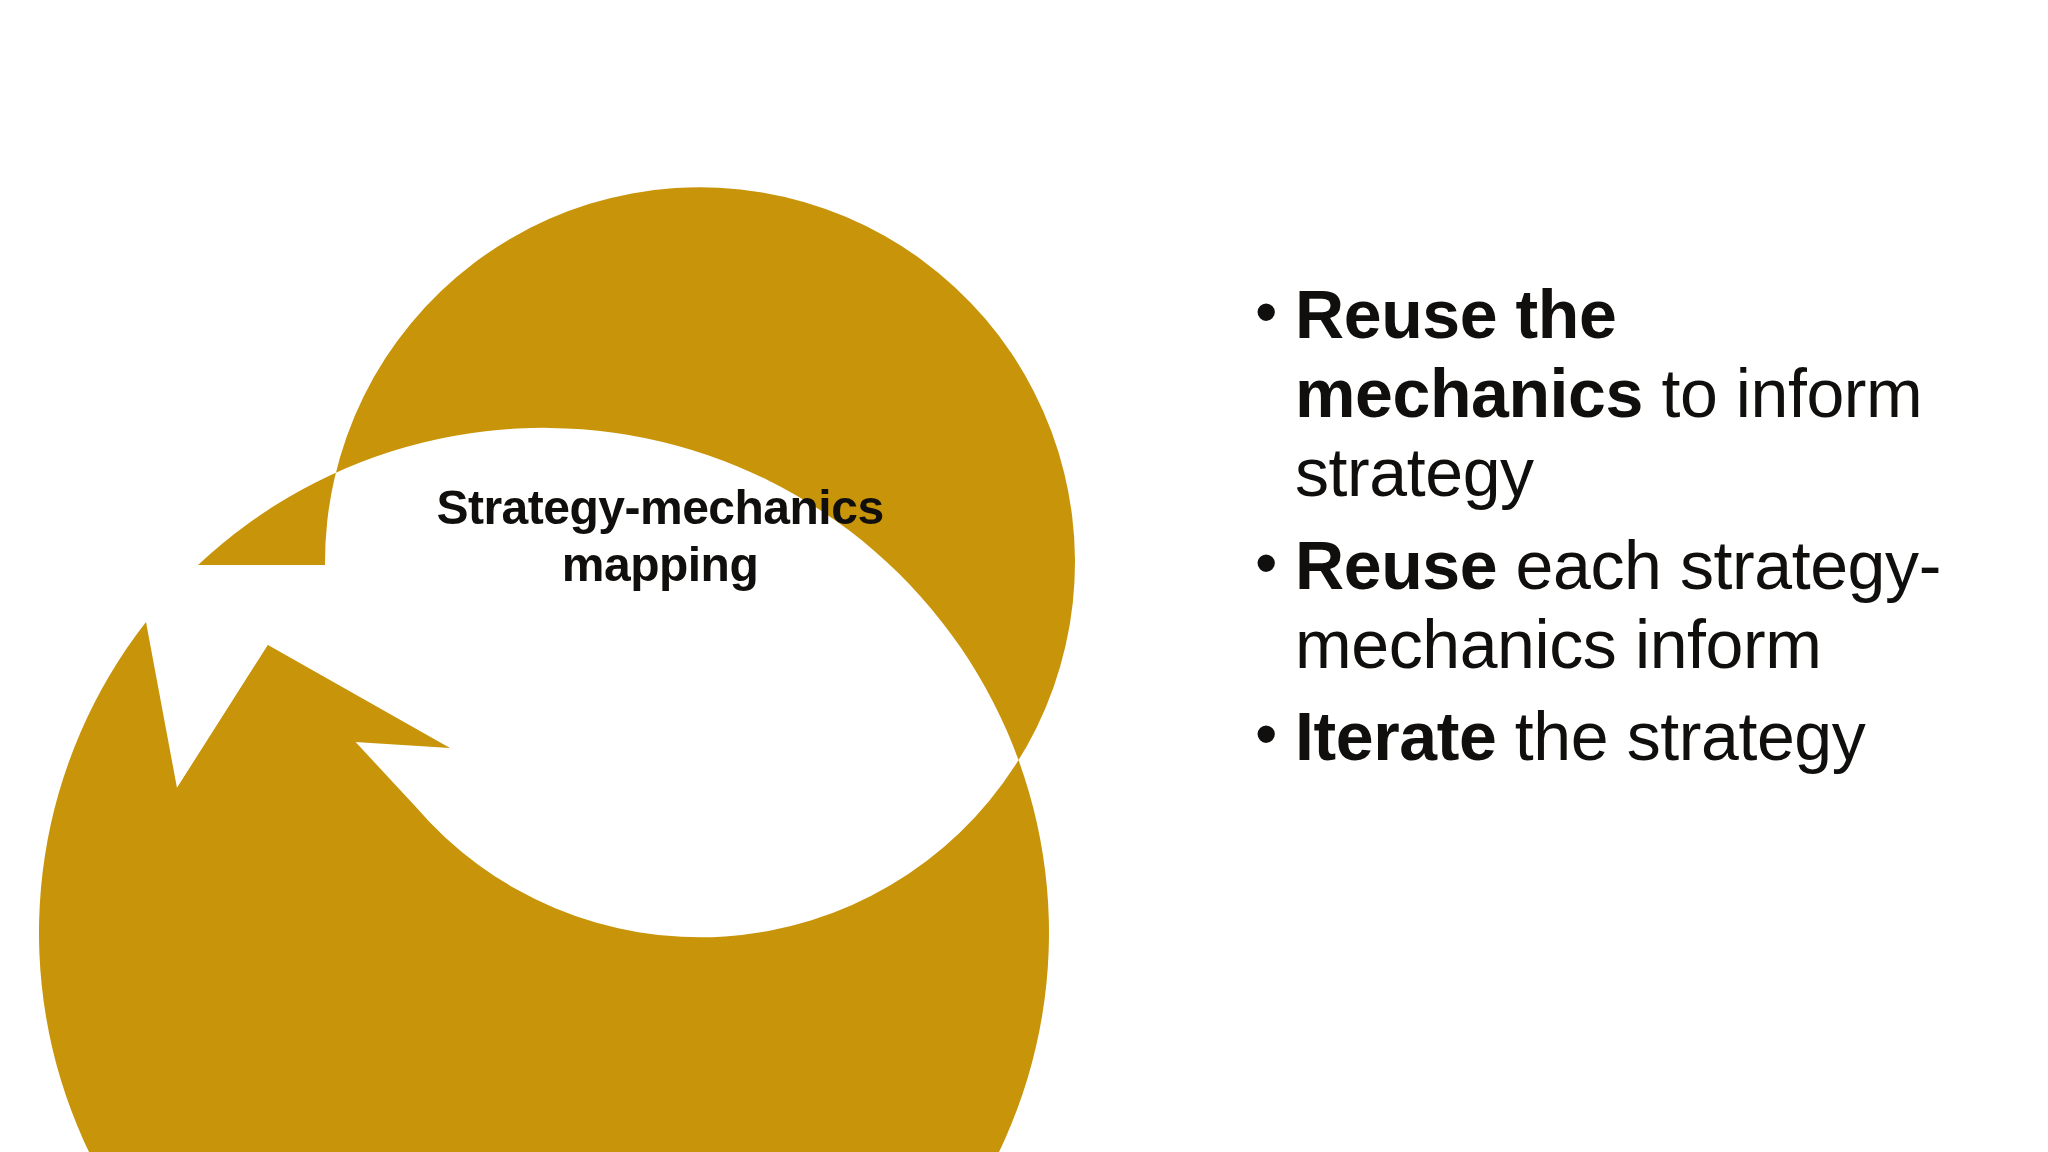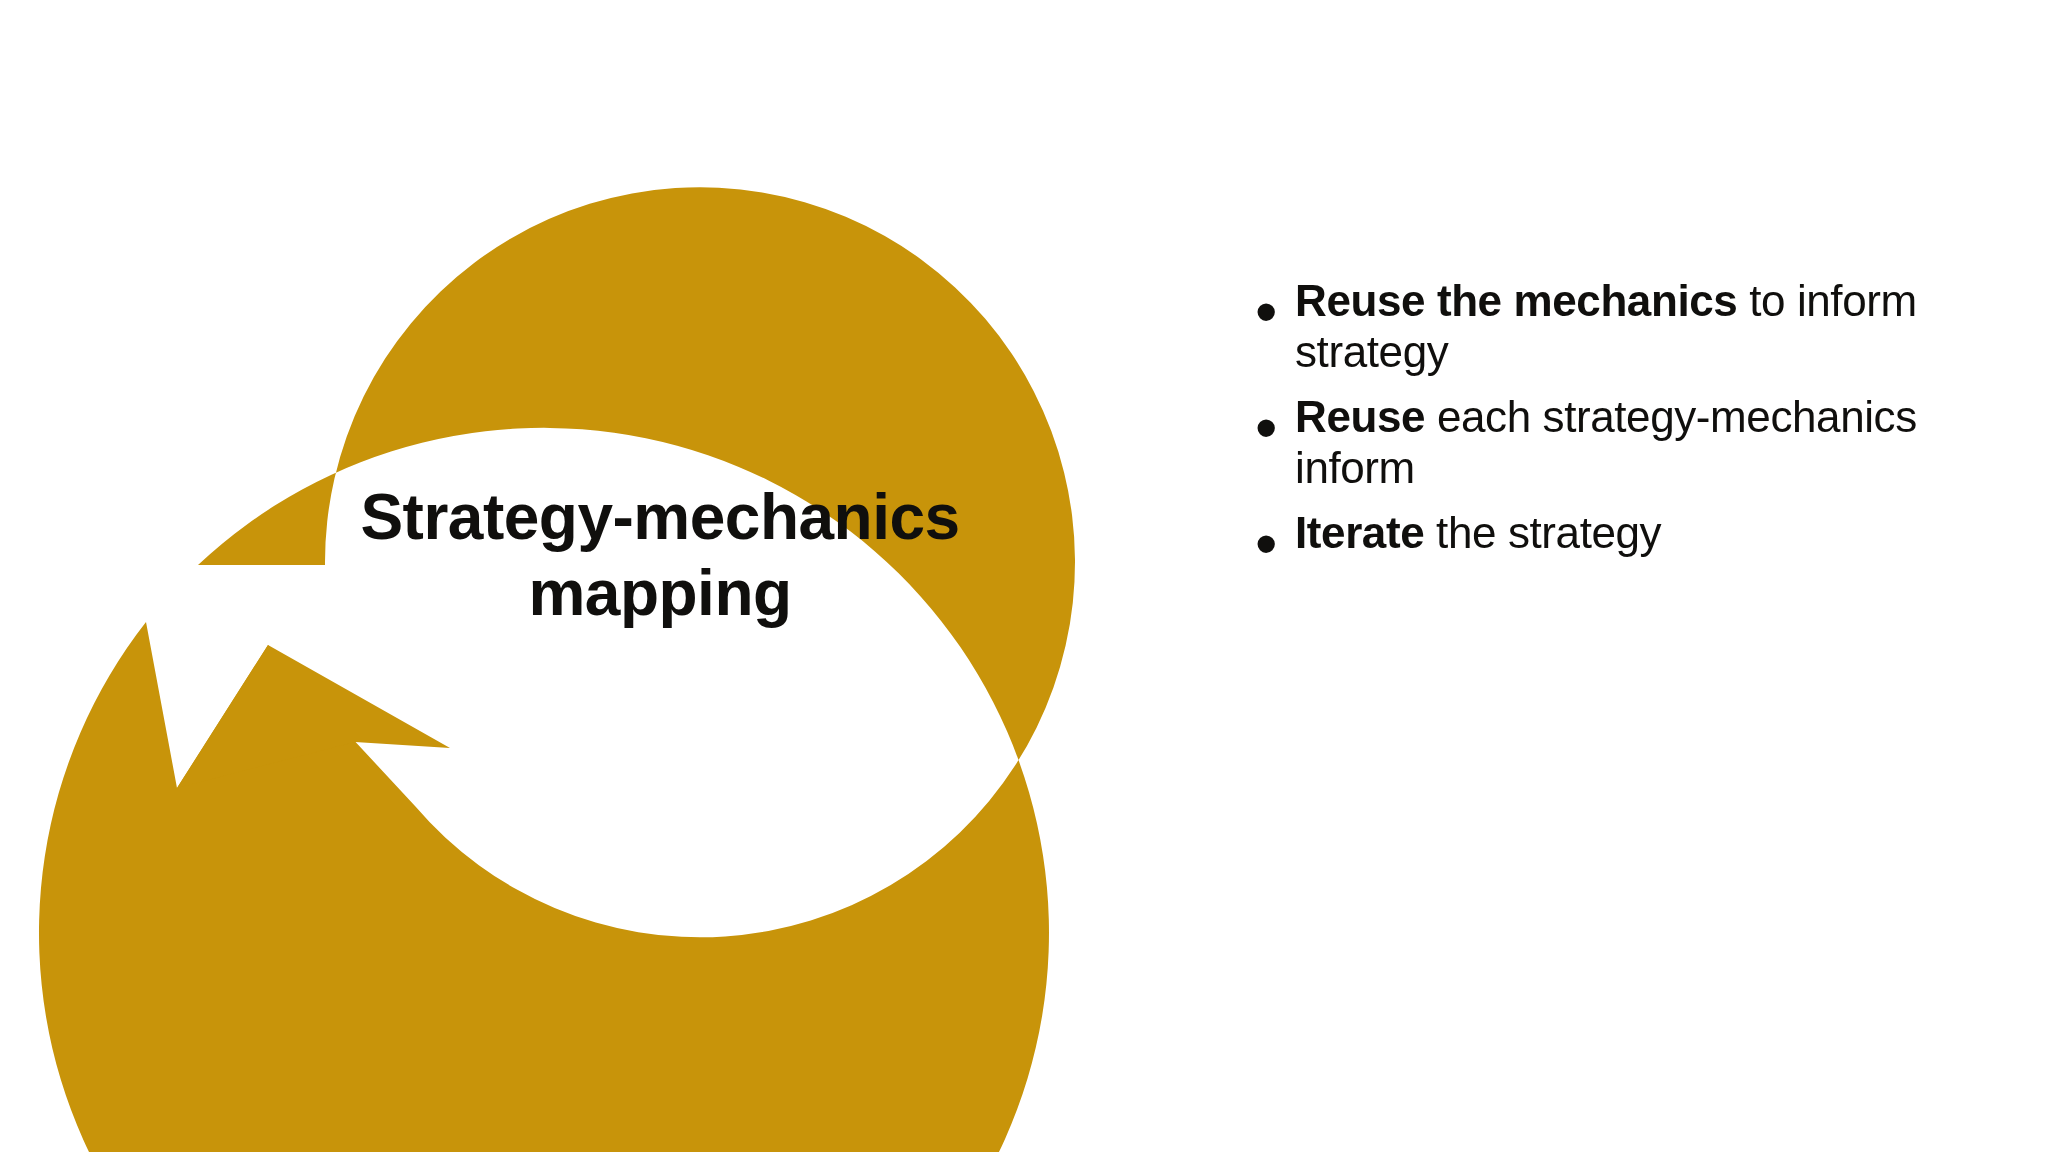--- a/index.html
+++ b/index.html
@@ -37,21 +37,21 @@
 
   
   #cycle-center-label {
     position: absolute;
     left: 280px;
     top: 480px;
     width: 760px;
     text-align: center;
     font-family: "Liberation Sans", sans-serif;
     font-weight: 700;
-    font-size: 64px;
+    font-size: 48px;
     line-height: 1.18;
     letter-spacing: -0.5px;
     color: #100f0d;
     white-space: pre-line;
   }
 
   
   #bullet-panel {
     position: absolute;
     left: 1255px;
@@ -70,21 +70,21 @@
   .bullet-marker {
     flex: 0 0 auto;
     width: 40px;
     font-size: 64px;
     line-height: 1.16;
     color: #100f0d;
     text-align: left;
   }
   .bullet-text {
     flex: 1 1 auto;
-    font-size: 44px;
+    font-size: 68px;
     line-height: 1.16;
     letter-spacing: -0.4px;
   }
   .bullet-strong {
     font-weight: 700;
   }
   .bullet-rest {
     font-weight: 400;
   }
 </style>

